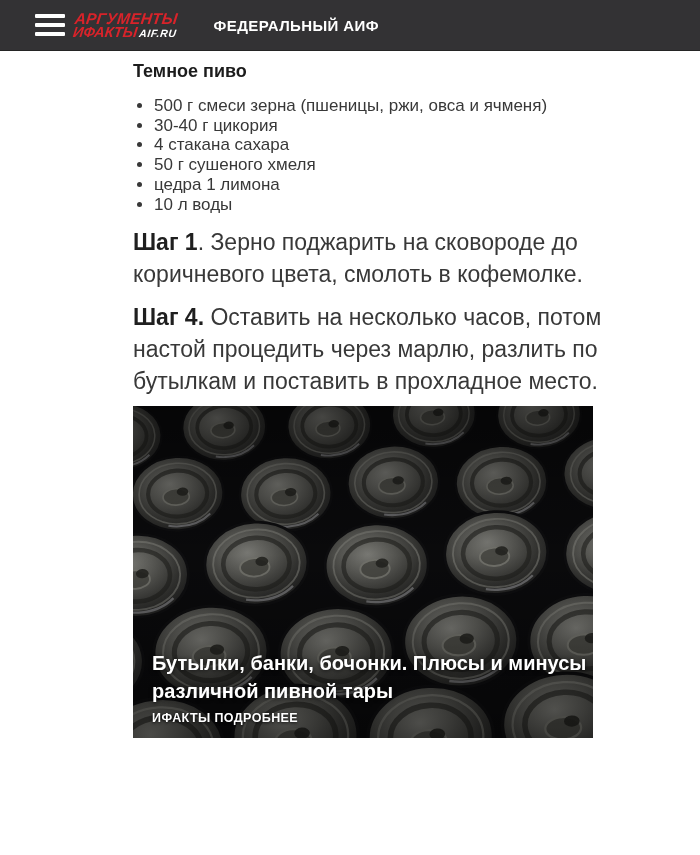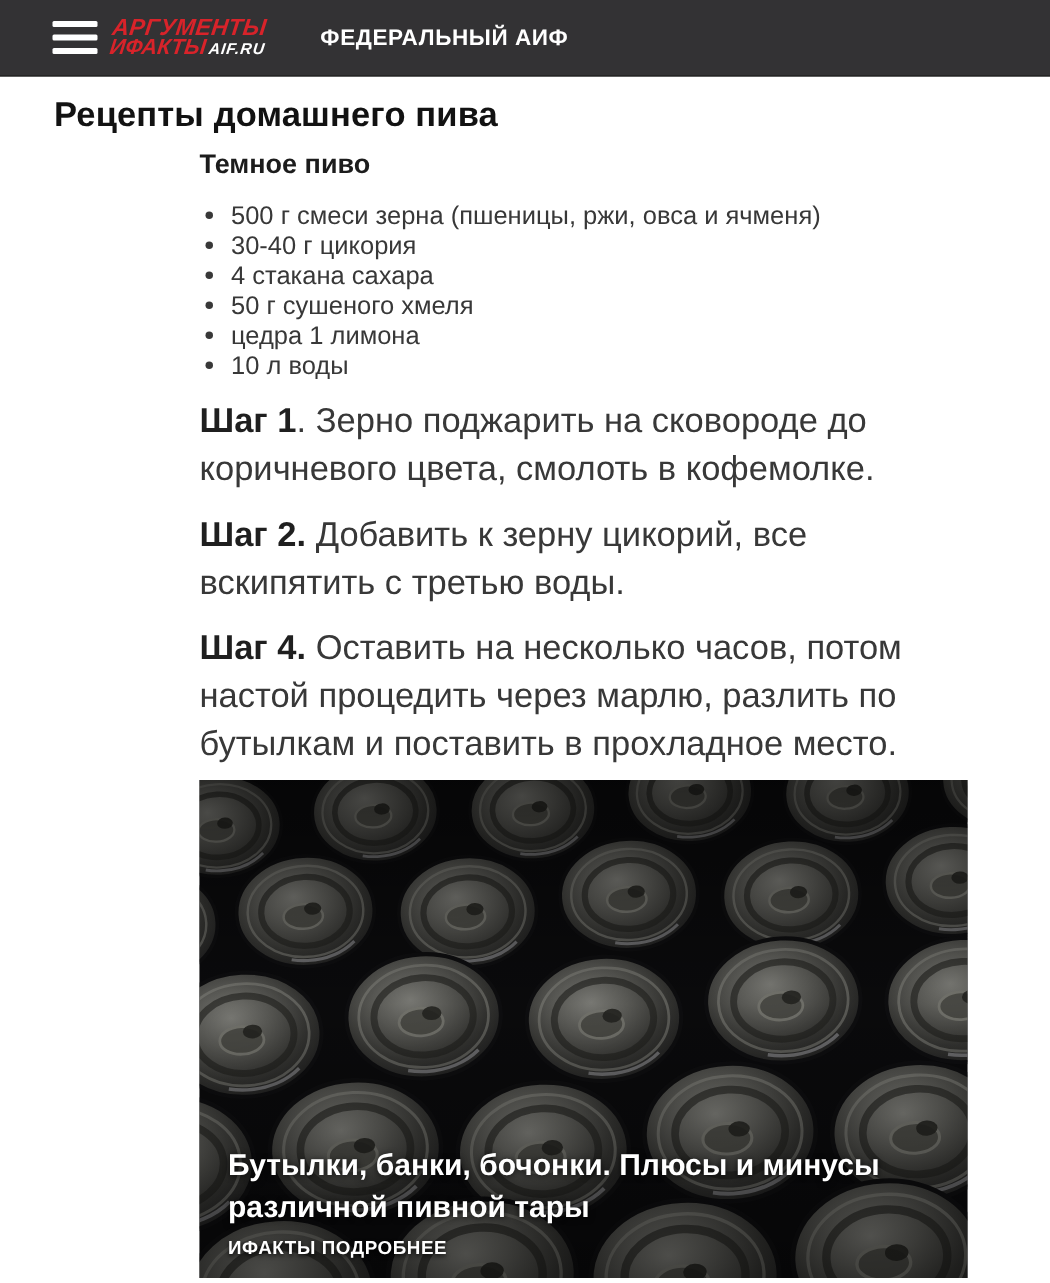--- a/index.html
+++ b/index.html
@@ -31,21 +31,21 @@
     font-weight:800;color:#121212;letter-spacing:0.1px;}
   .article-body{margin-left:133px;width:512px;color:#383838;}
   .recipe-heading{margin:10px 0 0;font-size:18px;line-height:1.15;
     font-weight:700;color:#1c1c1c;}
   ul.ingredients{margin:14px 0 0;padding-left:21px;font-size:17px;
     line-height:1.17;color:#383838;}
   ul.ingredients li{margin:0;padding:0;}
   .step{margin:12px 0 0;font-size:23px;line-height:1.38;color:#383838;}
   .step b{color:#1f1f1f;font-weight:700;}
   
-  .photo-card{position:relative;margin:8px 0 0 133px;width:512px;height:332px;
+  .photo-card{position:relative;margin:8px 0 0 133px;width:460px;height:332px;
     background:#0c0c0e;overflow:hidden;cursor:pointer;display:block;}
   .photo-card svg{position:absolute;left:0;top:0;width:100%;height:100%;display:block;}
   .teaser-headline{position:absolute;left:19px;bottom:33px;width:484px;
     font-size:20px;line-height:1.4;font-weight:800;color:#fff;
     text-shadow:0 1px 4px rgba(0,0,0,0.75);text-decoration:none;display:block;}
   .teaser-cta{position:absolute;left:19px;bottom:13px;font-size:12.5px;
     font-weight:700;letter-spacing:0.4px;color:#fff;
     text-shadow:0 1px 3px rgba(0,0,0,0.8);text-decoration:none;display:block;}
 </style>
 </head>
@@ -58,36 +58,34 @@
     <span></span>
   </button>
   <a class="logo">
     <span class="l1">АРГУМЕНТЫ</span>
     <span class="l2"><span>ИФАКТЫ</span><span class="domain">AIF.RU</span></span>
   </a>
   <a class="fed-label">ФЕДЕРАЛЬНЫЙ АИФ</a>
 </header>
 
 <main>
-  <h1 class="page-title">Рецепты домашнего пива</h1>
 
   <div class="article-body">
     <h2 class="recipe-heading">Темное пиво</h2>
 
     <ul class="ingredients">
       <li>500 г смеси зерна (пшеницы, ржи, овса и ячменя)</li>
       <li>30-40 г цикория</li>
       <li>4 стакана сахара</li>
       <li>50 г сушеного хмеля</li>
       <li>цедра 1 лимона</li>
       <li>10 л воды</li>
     </ul>
 
     <p class="step"><b>Шаг 1</b><span>. Зерно поджарить на сковороде до коричневого цвета, смолоть в кофемолке.</span></p>
-    <p class="step"><b>Шаг 2.</b><span> Добавить к зерну цикорий, все вскипятить с третью воды.</span></p>
     <p class="step"><b>Шаг 4.</b><span> Оставить на несколько часов, потом настой процедить через марлю, разлить по бутылкам и поставить в прохладное место.</span></p>
   </div>
 
   <a class="photo-card">
 
     <svg viewBox="0 0 512 332" preserveAspectRatio="xMidYMid slice" aria-hidden="true">
       <defs>
         <radialGradient id="ct" cx="42%" cy="36%" r="80%">
           <stop offset="0%" stop-color="#92928c"></stop>
           <stop offset="30%" stop-color="#6b6b66"></stop>

